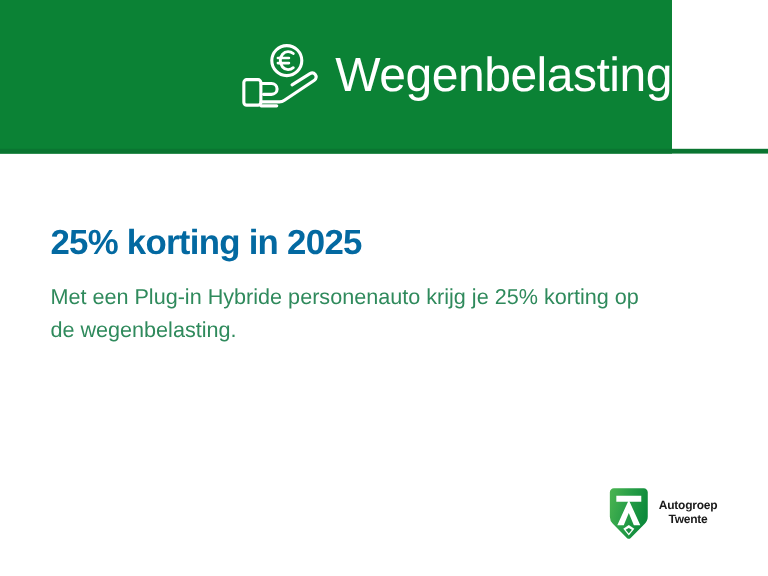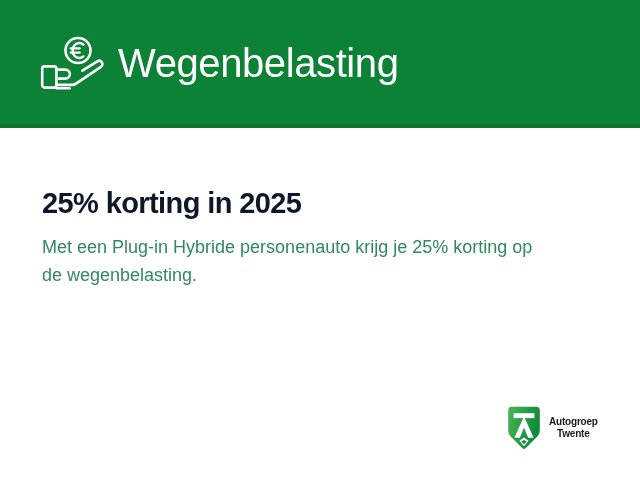--- a/index.html
+++ b/index.html
@@ -13,27 +13,28 @@
     font-family: "Liberation Sans", sans-serif;
     overflow: hidden;
     position: relative;
   }
 
   
   .header {
     position: absolute;
     left: 0;
     top: 0;
-    width: 640px;
+    width: 560px;
     height: 128px;
     background: #0b8235;
     display: flex;
     align-items: center;
     box-sizing: border-box;
     padding-left: 40px;
+    justify-content: flex-end;
   }
   .header-underline {
     position: absolute;
     left: 0;
     top: 124px;
     width: 640px;
     height: 4px;
     background: #0a7531;
   }
   .tax-icon {
@@ -54,21 +55,21 @@
   }
 
   
   .content {
     position: absolute;
     left: 42px;
     top: 188px;
     width: 540px;
   }
   .headline {
-    color: #0f172a;
+    color: #0369a1;
     font-size: 29px;
     font-weight: 700;
     letter-spacing: -0.6px;
     line-height: 1.1;
     margin: 0 0 14px 0;
     white-space: nowrap;
   }
   .body-text {
     color: #2f8a5c;
     font-size: 18px;

